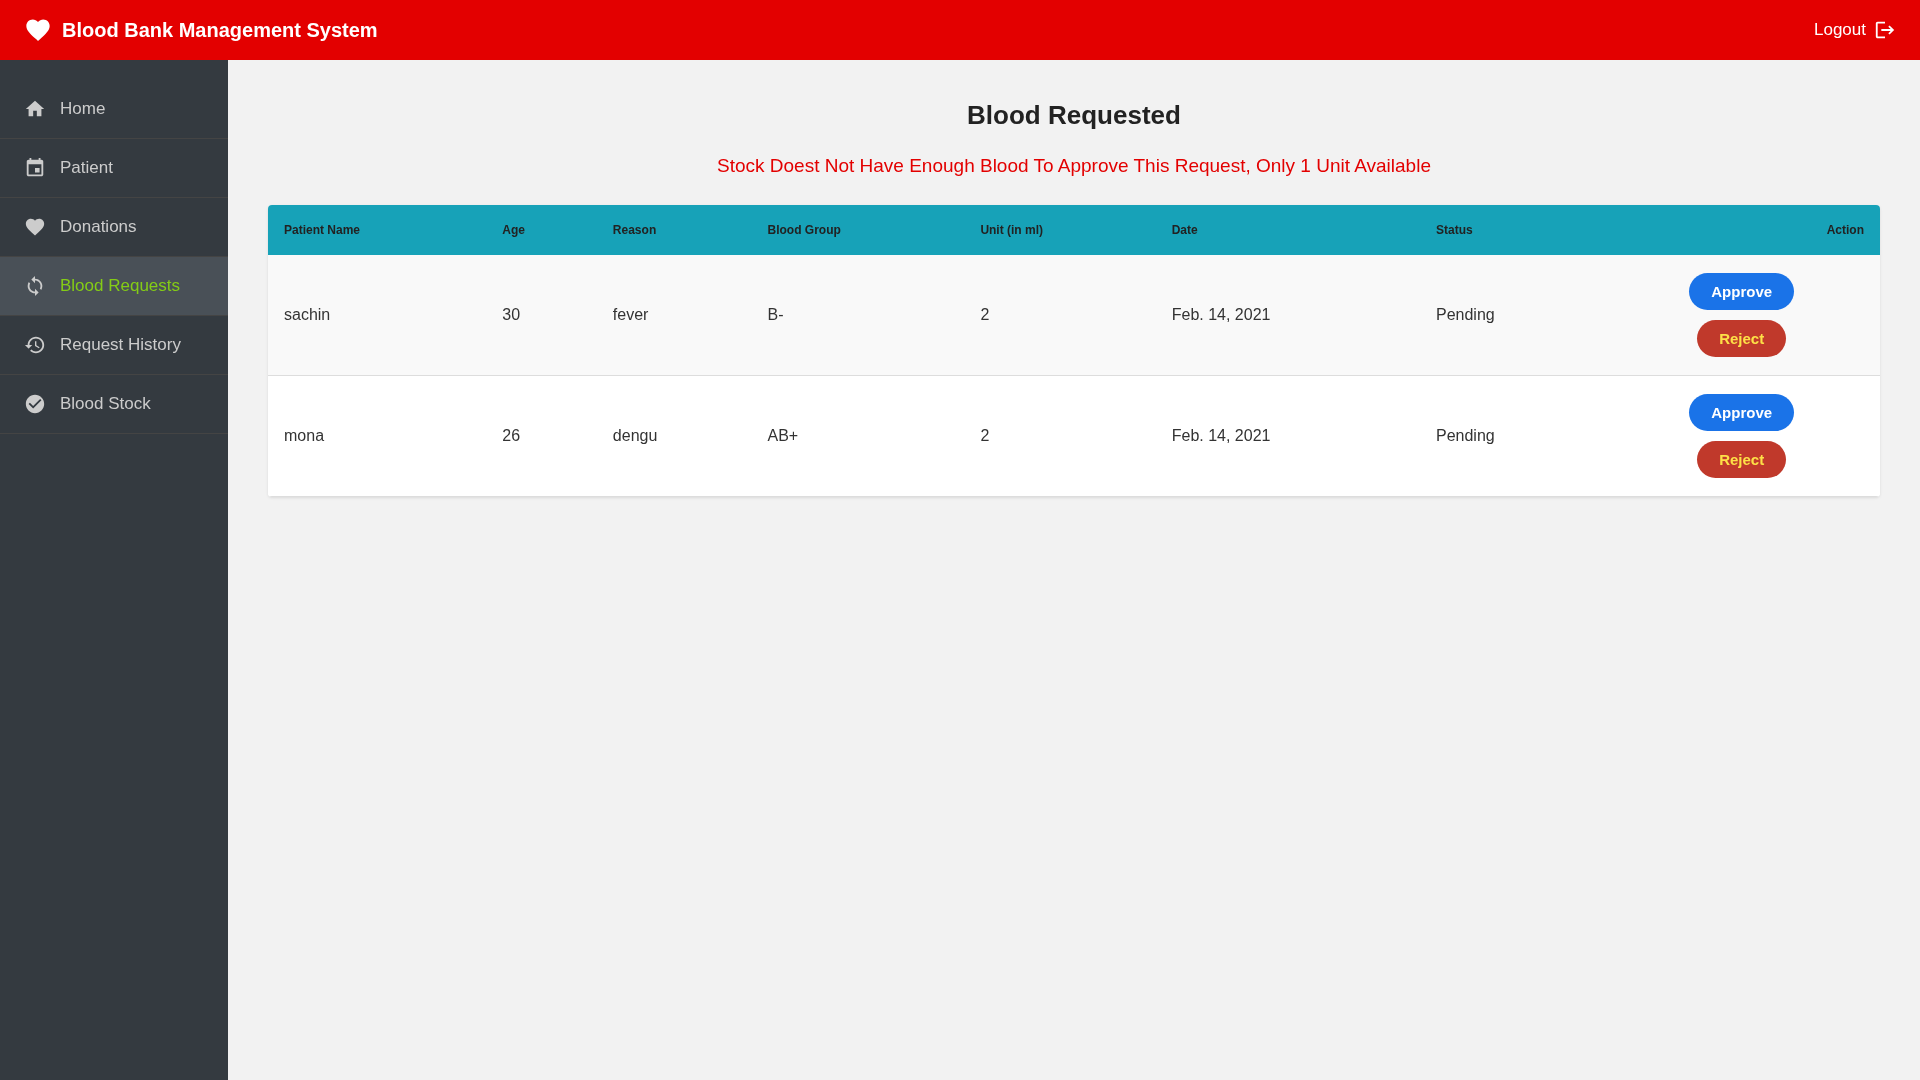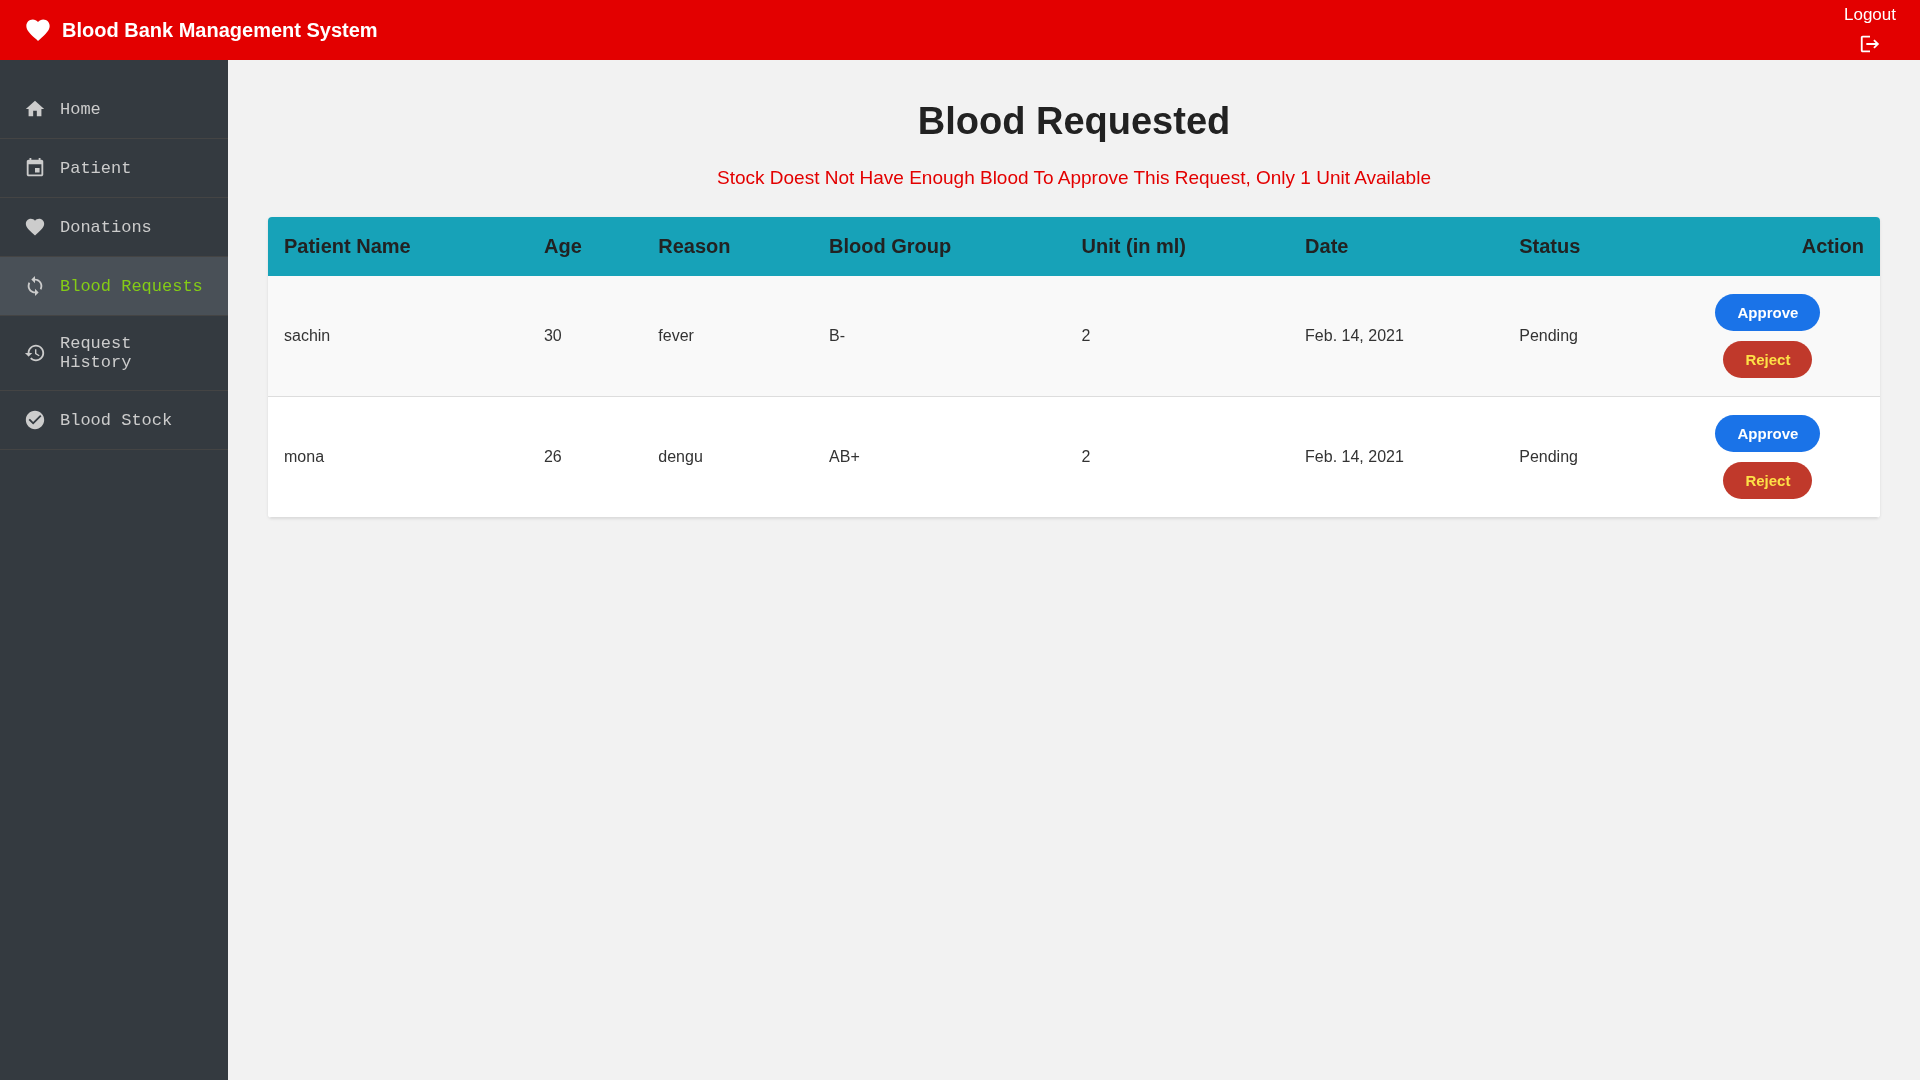--- a/index.html
+++ b/index.html
@@ -29,40 +29,38 @@
     }
     .logout-btn {
       display: flex;
       align-items: center;
       gap: 8px;
       color: white;
       font-size: 17px;
       cursor: pointer;
       background: none;
       border: none;
-      flex-direction: column;
     }
 
     
     .layout {
       display: flex;
       flex: 1;
       overflow: hidden;
     }
 
     
     .sidebar {
       width: 228px;
       background: #343a40;
       color: #ccc;
       display: flex;
       flex-direction: column;
       padding-top: 20px;
       flex-shrink: 0;
-      font-family: Liberation Mono, monospace;
     }
     .sidebar-item {
       display: flex;
       align-items: center;
       gap: 14px;
       padding: 18px 24px;
       cursor: pointer;
       font-size: 17px;
       color: #ccc;
       border-bottom: 1px solid #444;
@@ -80,21 +78,21 @@
 
     
     .main {
       flex: 1;
       padding: 40px 40px;
       overflow-y: auto;
       background: #f2f2f2;
     }
     .page-title {
       text-align: center;
-      font-size: 38px;
+      font-size: 26px;
       font-weight: bold;
       color: #222;
       margin-bottom: 24px;
     }
     .alert-message {
       text-align: center;
       font-size: 19px;
       color: #e30000;
       margin-bottom: 28px;
       font-weight: 500;
@@ -110,21 +108,21 @@
     table {
       width: 100%;
       border-collapse: collapse;
     }
     thead tr {
       background: #17a2b8;
       color: #222;
     }
     thead th {
       padding: 18px 16px;
-      font-size: 20px;
+      font-size: 12px;
       font-weight: 700;
       text-align: left;
     }
     thead th.action-col {
       text-align: right;
     }
     tbody tr {
       border-bottom: 1px solid #ddd;
     }
     tbody tr:nth-child(odd) { background: #f9f9f9; }

